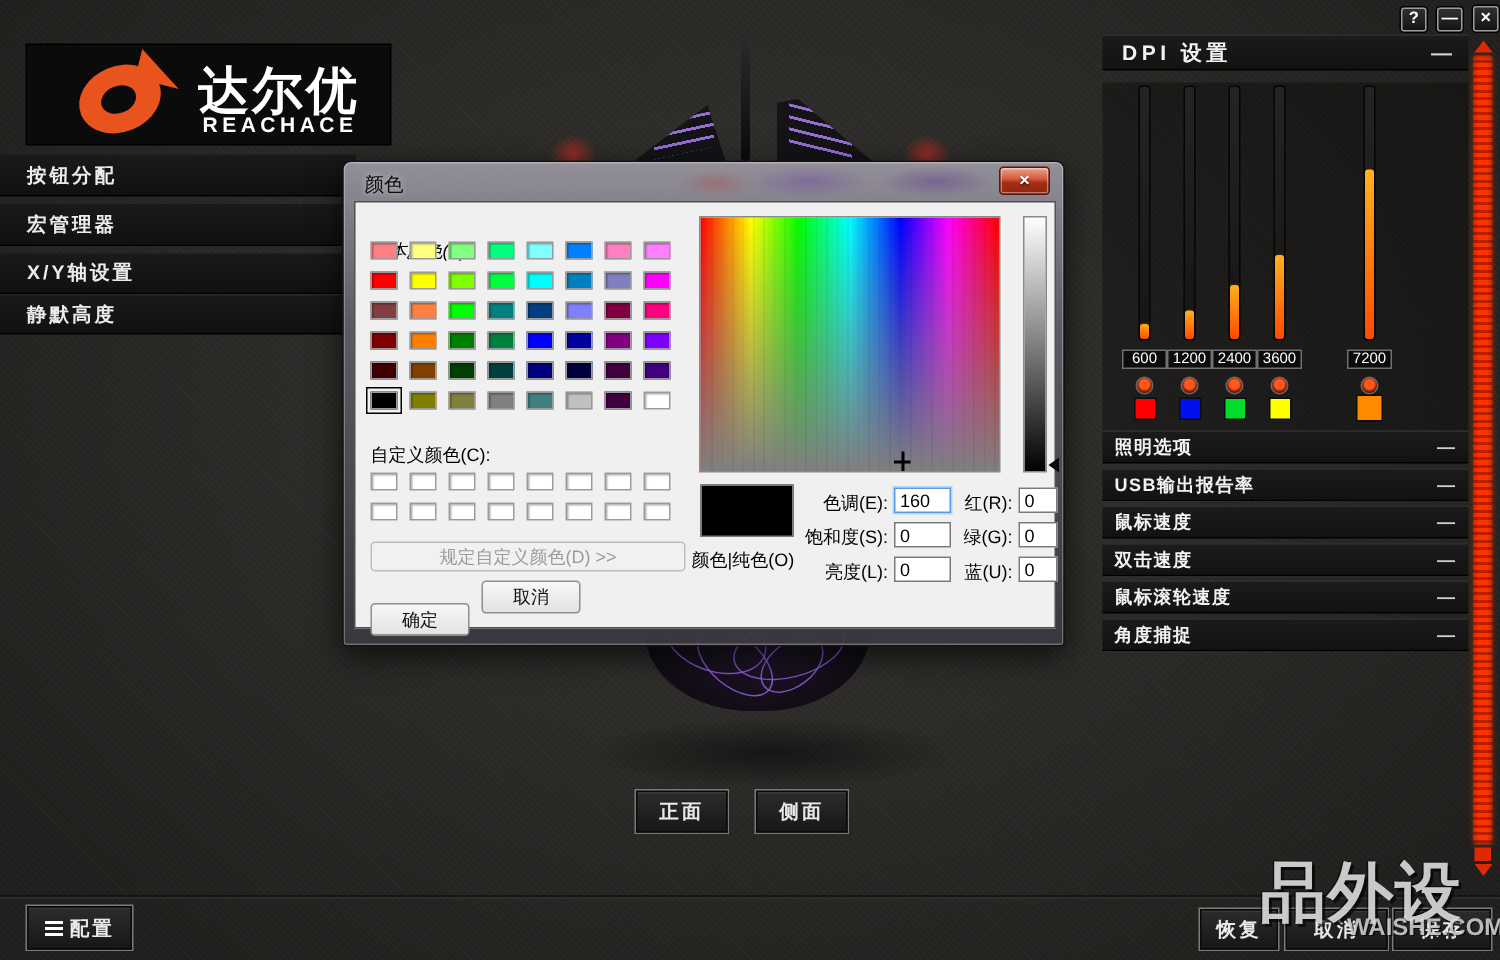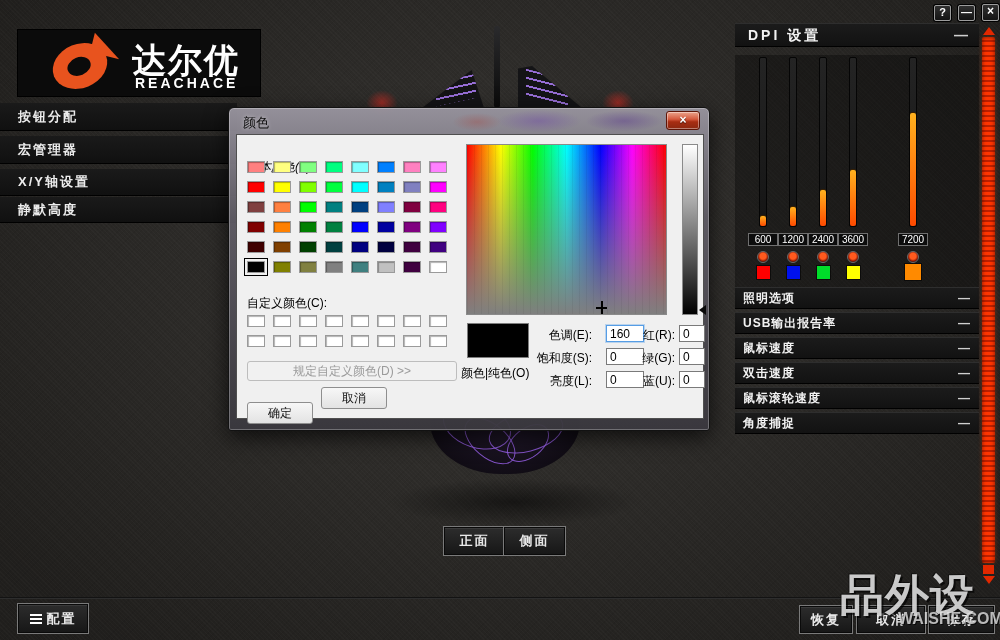--- a/index.html
+++ b/index.html
@@ -90,21 +90,21 @@
     background:radial-gradient(circle at 50% 42%, #ff5a1e 0 3px, #8a1400 5px, #1d1d1d 6px); }
   .dpi-swatch { position:absolute; top:211px; left:9px; width:13px; height:13px; box-shadow:0 0 0 1px rgba(0,0,0,.55); }
   .dpi-swatch.big { top:209px; left:7px; width:16px; height:16px; }
   #right-sections { position:absolute; left:0; top:0; z-index:3; }
 
   
   .dark-btn { position:absolute; z-index:10; background:linear-gradient(to bottom,#2c2c2c,#171717);
     border:1px solid #0a0a0a; box-shadow:0 0 0 1px #7a7a7a, inset 0 1px 0 rgba(255,255,255,.07);
     color:#e9e9e9; font-size:13px; font-weight:bold; letter-spacing:2px;
     display:flex; align-items:center; justify-content:center; cursor:pointer; }
-  #btn-front { left:444px; top:527px; width:61px; height:28px; }
+  #btn-front { left:424px; top:527px; width:61px; height:28px; }
   #btn-side  { left:504px; top:527px; width:61px; height:28px; }
   .bottom-divider { position:absolute; left:0; top:597px; width:1000px; height:2px; z-index:3;
     background:linear-gradient(to bottom,#060606,#3a3a3a); }
   #btn-config { left:18px; top:604px; width:70px; height:29px; }
   .list-icon { width:12px; height:10px; margin-right:5px;
     background:repeating-linear-gradient(to bottom,#fff 0 2px, transparent 2px 4px); }
   #btn-restore { left:800px; top:606px; width:52px; height:27px; }
   #btn-cancel-save { left:857px; top:606px; width:68px; height:27px; }
   #btn-save { left:929px; top:606px; width:65px; height:27px; }
 
@@ -178,21 +178,21 @@
   #lum-bar { position:absolute; left:445px; top:9px; width:16px; height:171px; border:1px solid #8a8a8a;
     background:linear-gradient(to bottom,#fff,#000); cursor:pointer; }
   #lum-arrow { position:absolute; left:462px; top:170px; width:0; height:0;
     border-top:5px solid transparent; border-bottom:5px solid transparent; border-right:7px solid #0a0a0a; }
   #preview-box { position:absolute; left:230px; top:188px; width:62px; height:35px; background:#000; border:1px solid #7d7d7d; }
   #lbl-preview { left:224px; top:230px; }
   .flabel { position:absolute; font-size:12px; color:#000; text-align:right; }
   .finput { position:absolute; height:17px; border:1px solid #7a7a7a; background:#fff;
     font-size:12px; font-family:inherit; color:#000; padding:0 0 0 3px; }
   .finput.focused { border-color:#569de5; box-shadow:0 0 0 1px rgba(86,157,229,.35); }
-  .la { left:237px; width:118px; } .ia { left:369px; width:38px; }
+  .la { left:237px; width:118px; } .ia { left:359px; width:38px; }
   .lb { left:399px; width:39px; }  .ib { left:442px; width:26px; }
   .r1 { top:190px; } .r2 { top:213px; } .r3 { top:236px; }
   .r1.flabel { top:192px; } .r2.flabel { top:215px; } .r3.flabel { top:238px; }
 </style>
 </head>
 <body>
 
 <div class="cable"></div>
 <div class="wing left"></div>
 <div class="wing right"></div>

